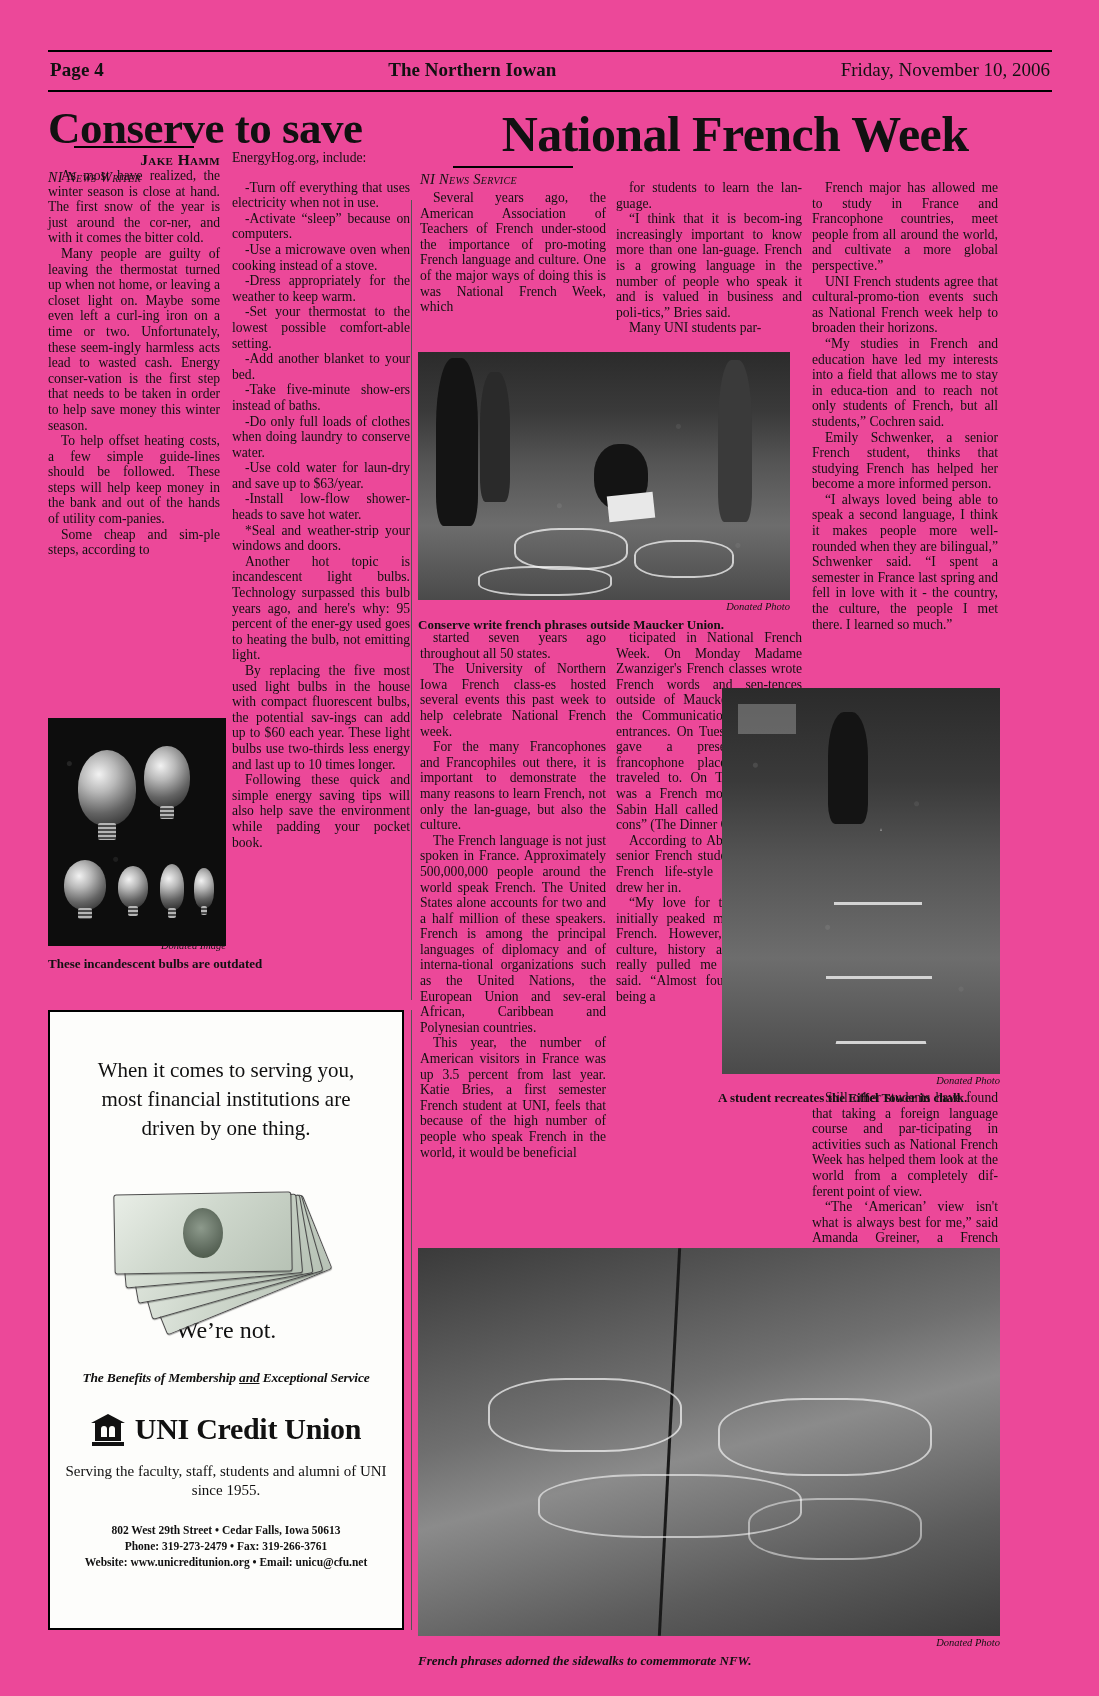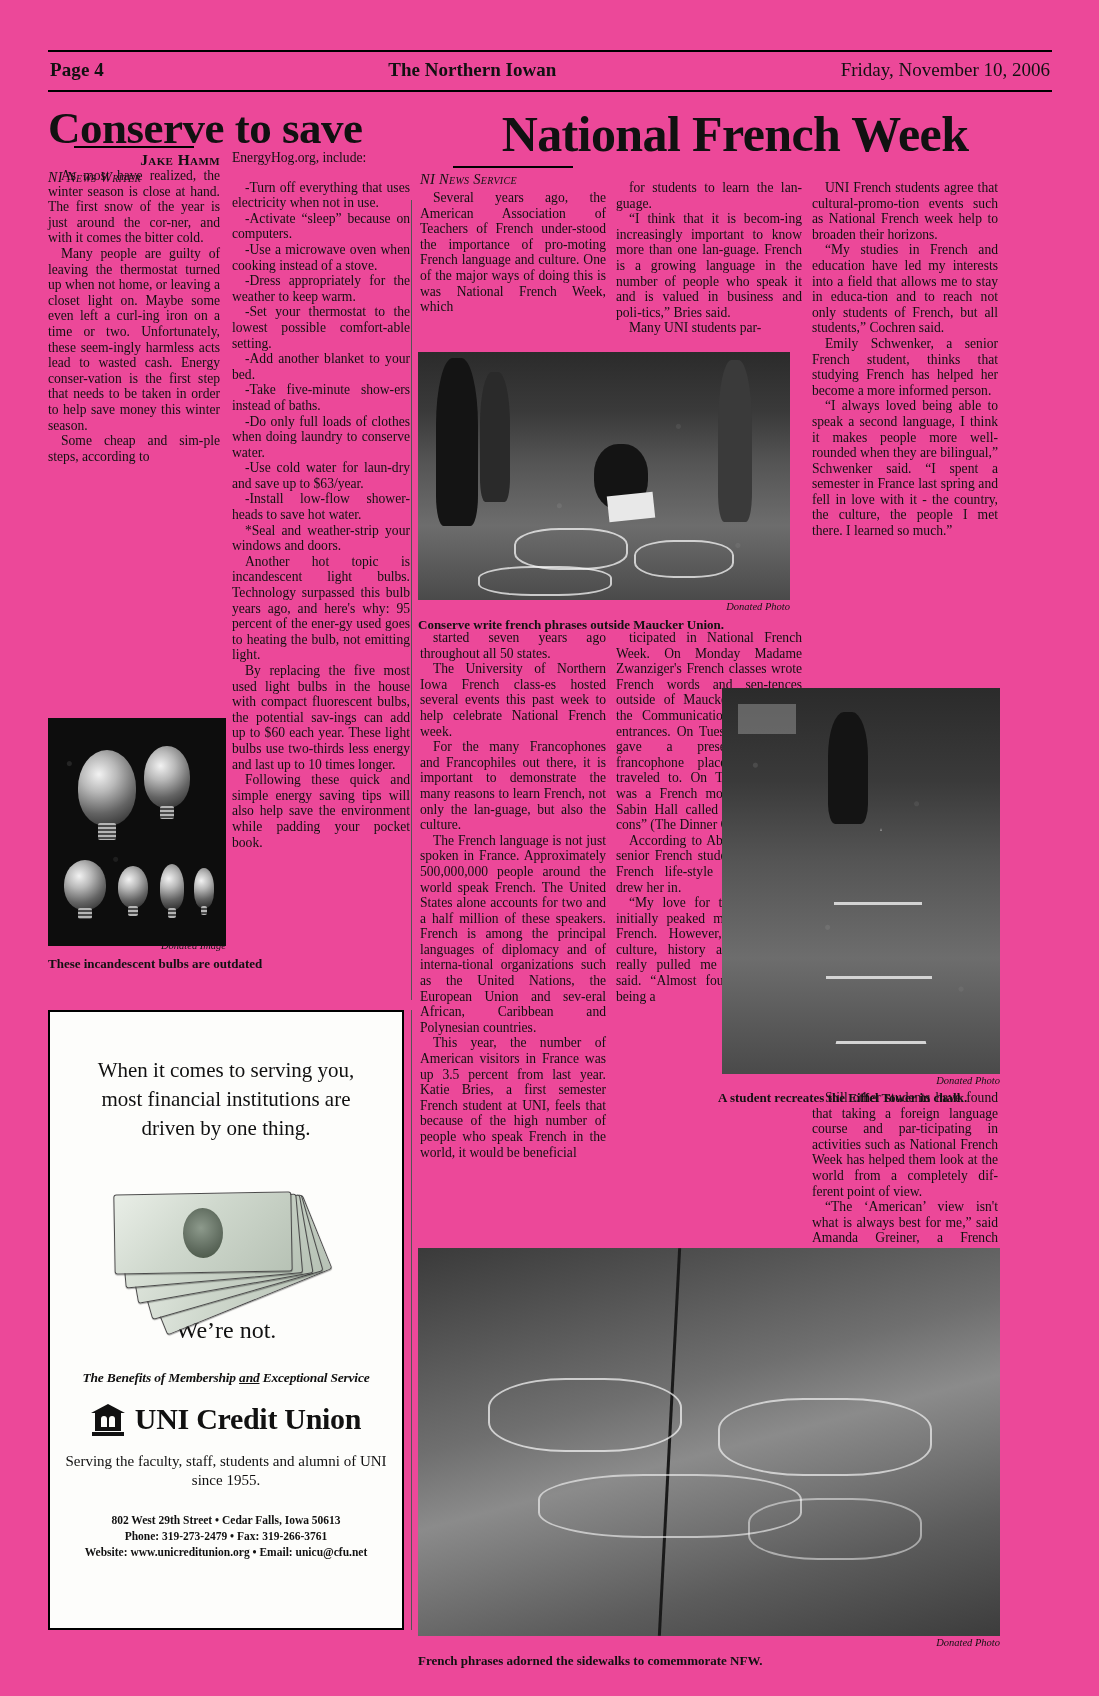--- a/index.html
+++ b/index.html
@@ -253,21 +253,21 @@
     font-weight: bold;
     margin-top: 26px;
     letter-spacing: -0.2px;
   }
   .ad-sub u { text-decoration: underline; }
   .ad-logo {
     display: flex;
     align-items: center;
     justify-content: center;
     gap: 10px;
-    margin-top: 16px;
+    margin-top: 26px;
   }
   .bank-icon {
     width: 34px; height: 34px;
     position: relative;
   }
   .bank-icon .roof {
     position: absolute; left: 0; top: 2px;
     width: 0; height: 0;
     border-left: 17px solid transparent;
     border-right: 17px solid transparent;
@@ -334,20 +334,21 @@
   </div>
 
   <div style="position:absolute;left:420px;top:166px;width:186px;">
     <div class="byline-rule"></div>
     <div class="byline-role" style="font-size:14.5px;">NI News Service</div>
   </div>
 
   <div class="col" id="col1">
     <p>As most have realized, the winter season is close at hand. The first snow of the year is just around the cor-ner, and with it comes the bitter cold.</p>
     <p>Many people are guilty of leaving the thermostat turned up when not home, or leaving a closet light on. Maybe some even left a curl-ing iron on a time or two. Unfortunately, these seem-ingly harmless acts lead to wasted cash. Energy conser-vation is the first step that needs to be taken in order to help save money this winter season.</p>
+    <p>To help offset heating costs, a few simple guide-lines should be followed. These steps will help keep money in the bank and out of the hands of utility com-panies.</p>
     <p>Some cheap and sim-ple steps, according to</p>
   </div>
 
   <div class="col" id="col2">
     <p class="noindent">EnergyHog.org, include:</p>
     <p style="height:14px;"></p>
     <p>-Turn off everything that uses electricity when not in use.</p>
     <p>-Activate “sleep” because on computers.</p>
     <p>-Use a microwave oven when cooking instead of a stove.</p>
     <p>-Dress appropriately for the weather to keep warm.</p>
@@ -420,20 +421,21 @@
                 border:3px solid rgba(240,240,240,.82);
                 clip-path: polygon(50% 0%, 62% 40%, 86% 100%, 14% 100%, 38% 40%);"></div>
     <div style="position:absolute;left:112px;top:214px;width:88px;height:3px;background:rgba(240,240,240,.8);"></div>
     <div style="position:absolute;left:104px;top:288px;width:106px;height:3px;background:rgba(240,240,240,.8);"></div>
     <div style="position:absolute;left:16px;top:16px;width:58px;height:30px;background:rgba(200,200,200,.35);"></div>
   </div>
   <div class="credit" style="left:722px; top:1075px; width:278px;">Donated Photo</div>
   <div class="caption" style="left:718px; top:1090px; width:290px;">A student recreates the Eiffel Tower in chalk.</div>
 
   <div class="col" id="col7">
+    <p>French major has allowed me to study in France and Francophone countries, meet people from all around the world, and cultivate a more global perspective.”</p>
     <p>UNI French students agree that cultural-promo-tion events such as National French week help to broaden their horizons.</p>
     <p>“My studies in French and education have led my interests into a field that allows me to stay in educa-tion and to reach not only students of French, but all students,” Cochren said.</p>
     <p>Emily Schwenker, a senior French student, thinks that studying French has helped her become a more informed person.</p>
     <p>“I always loved being able to speak a second language, I think it makes people more well-rounded when they are bilingual,” Schwenker said. “I spent a semester in France last spring and fell in love with it - the country, the culture, the people I met there. I learned so much.”</p>
   </div>
 
   <div class="col" id="col8">
     <p>Still other students have found that taking a foreign language course and par-ticipating in activities such as National French Week has helped them look at the world from a completely dif-ferent point of view.</p>
     <p>“The ‘American’ view isn't what is always best for me,” said Amanda Greiner, a French student. “Learning about other cultures has allowed me to see other viewpoints and has changed my attitude towards certain aspects in society.</p>
     <p>Anyone that takes a foreign language / culture course will have something to take from the course ... whether it be a useful phrase when abroad, or learning about another country's view on world problems.”</p>
@@ -443,21 +445,21 @@
     <div class="grain"></div>
     <div style="position:absolute;left:0;top:0;right:0;bottom:0;
                 background: linear-gradient(165deg, #3a3a3a 0%, #6f6f6f 38%, #8b8b8b 52%, #5c5c5c 78%, #3c3c3c 100%);"></div>
     <div style="position:absolute;left:250px;top:0;width:3px;height:388px;background:#1a1a1a;transform:rotate(3deg);"></div>
     <div class="chalk" style="left:70px; top:130px; width:190px; height:70px; border-color:rgba(250,250,250,.7);"></div>
     <div class="chalk" style="left:300px; top:150px; width:210px; height:74px; border-color:rgba(250,250,250,.65);"></div>
     <div class="chalk" style="left:120px; top:226px; width:260px; height:60px; border-color:rgba(250,250,250,.6);"></div>
     <div class="chalk" style="left:330px; top:250px; width:170px; height:58px; border-color:rgba(250,250,250,.5);"></div>
   </div>
   <div class="credit" style="left:418px; top:1637px; width:582px;">Donated Photo</div>
-  <div class="caption" style="left:418px; top:1653px; width:600px;">French phrases adorned the sidewalks to comemmorate NFW.</div>
+  <div class="caption" style="left:418px; top:1653px; width:600px;font-style:italic;">French phrases adorned the sidewalks to comemmorate NFW.</div>
 
   <div class="vrule" style="left:411px; top:200px; height:800px;"></div>
   <div class="vrule" style="left:411px; top:1010px; height:620px;"></div>
 
   <div class="ad">
     <div class="ad-head">When it comes to serving you, most financial institutions are driven by one thing.</div>
 
     <div class="ad-money">
       <div class="bill" style="left:96px; top:64px; transform:rotate(-22deg);"></div>
       <div class="bill" style="left:88px; top:56px; transform:rotate(-16deg);"></div>

